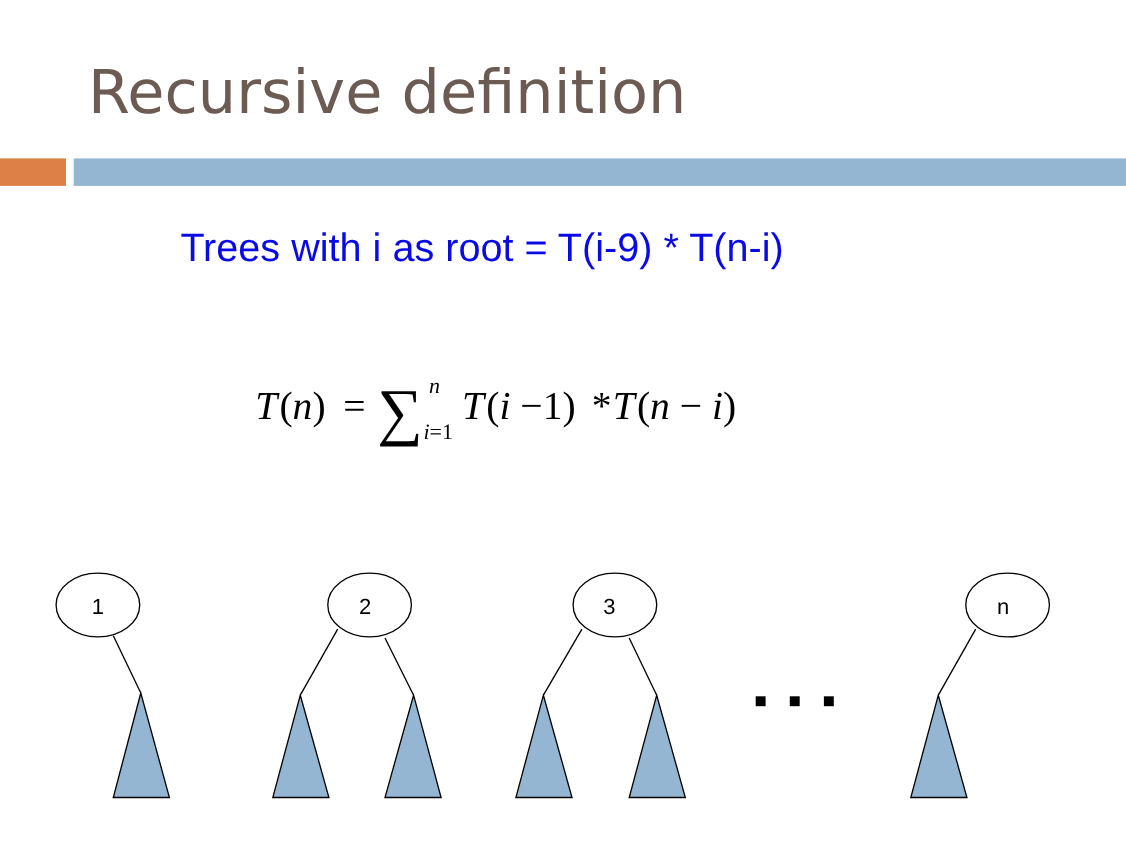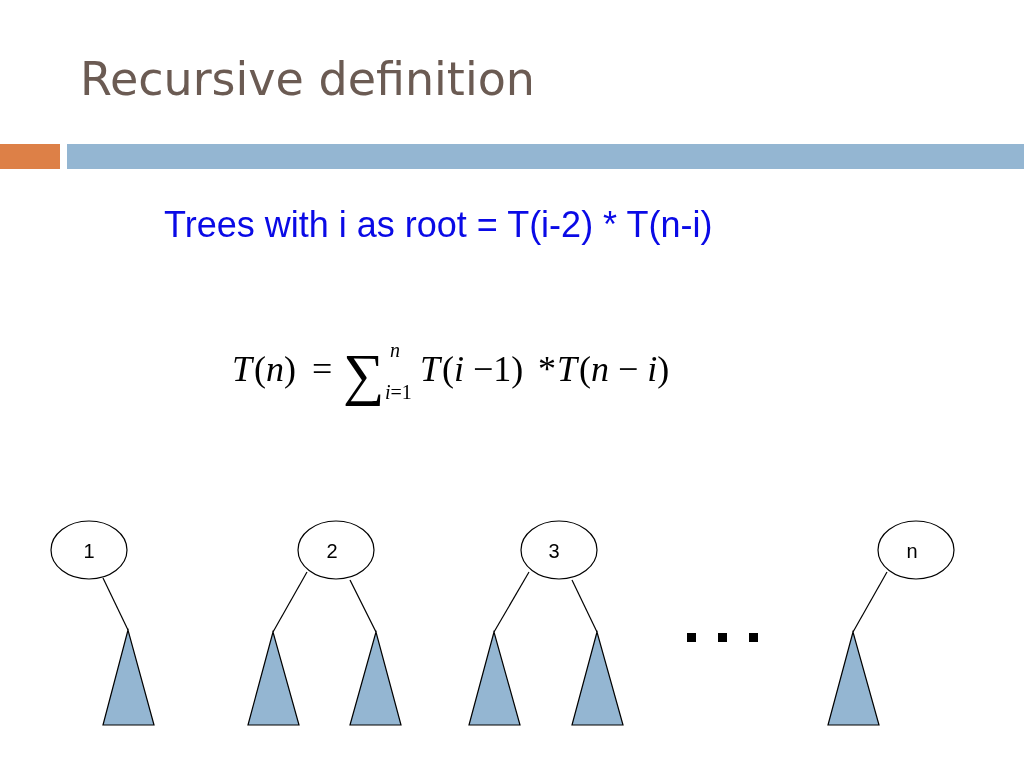--- a/index.html
+++ b/index.html
@@ -4,21 +4,21 @@
 <style>
   html, body { margin: 0; padding: 0; }
   body {
     width: 1024px; height: 768px; overflow: hidden;
     background: #ffffff; position: relative;
     font-family: "Liberation Sans", sans-serif;
   }
   .title {
     position: absolute; left: 80px; top: 52px;
     font-family: "DejaVu Sans", sans-serif;
-    font-size: 46px; color: #6b5b53; letter-spacing: 0px;
+    font-size: 55px; color: #6b5b53; letter-spacing: 0px;
     margin: 0; font-weight: normal;
   }
   .bar-orange {
     position: absolute; left: 0; top: 144px; width: 60px; height: 25px;
     background: #dd8047;
   }
   .bar-blue {
     position: absolute; left: 67px; top: 144px; width: 957px; height: 25px;
     background: #94b6d2;
   }
@@ -33,21 +33,21 @@
   svg text { font-family: "Liberation Serif", serif; }
   .diagram { position: absolute; left: 0; top: 0; }
 </style>
 </head>
 <body>
 
 <h1 class="title">Recursive definition</h1>
 <div class="bar-orange"></div>
 <div class="bar-blue"></div>
 
-<div class="subtitle">Trees with i as root = T(i-2) * T(n-i)</div>
+<div class="subtitle">Trees with i as root = T(i-9) * T(n-i)</div>
 
 <svg class="formula" width="1024" height="768">
   <text x="232" y="381" font-size="36" font-style="italic">T</text>
   <text x="254" y="381" font-size="36">(<tspan font-style="italic">n</tspan>)</text>
   <text x="312" y="381" font-size="36">=</text>
   <text x="343" y="394" font-size="58">∑</text>
   <text x="390" y="357" font-size="20" font-style="italic">n</text>
   <text x="385" y="399" font-size="20" font-style="italic">i<tspan font-style="normal">=1</tspan></text>
   <text x="420" y="381" font-size="36" font-style="italic">T</text>
   <text x="442" y="381" font-size="36">(<tspan font-style="italic">i</tspan> −1)</text>

